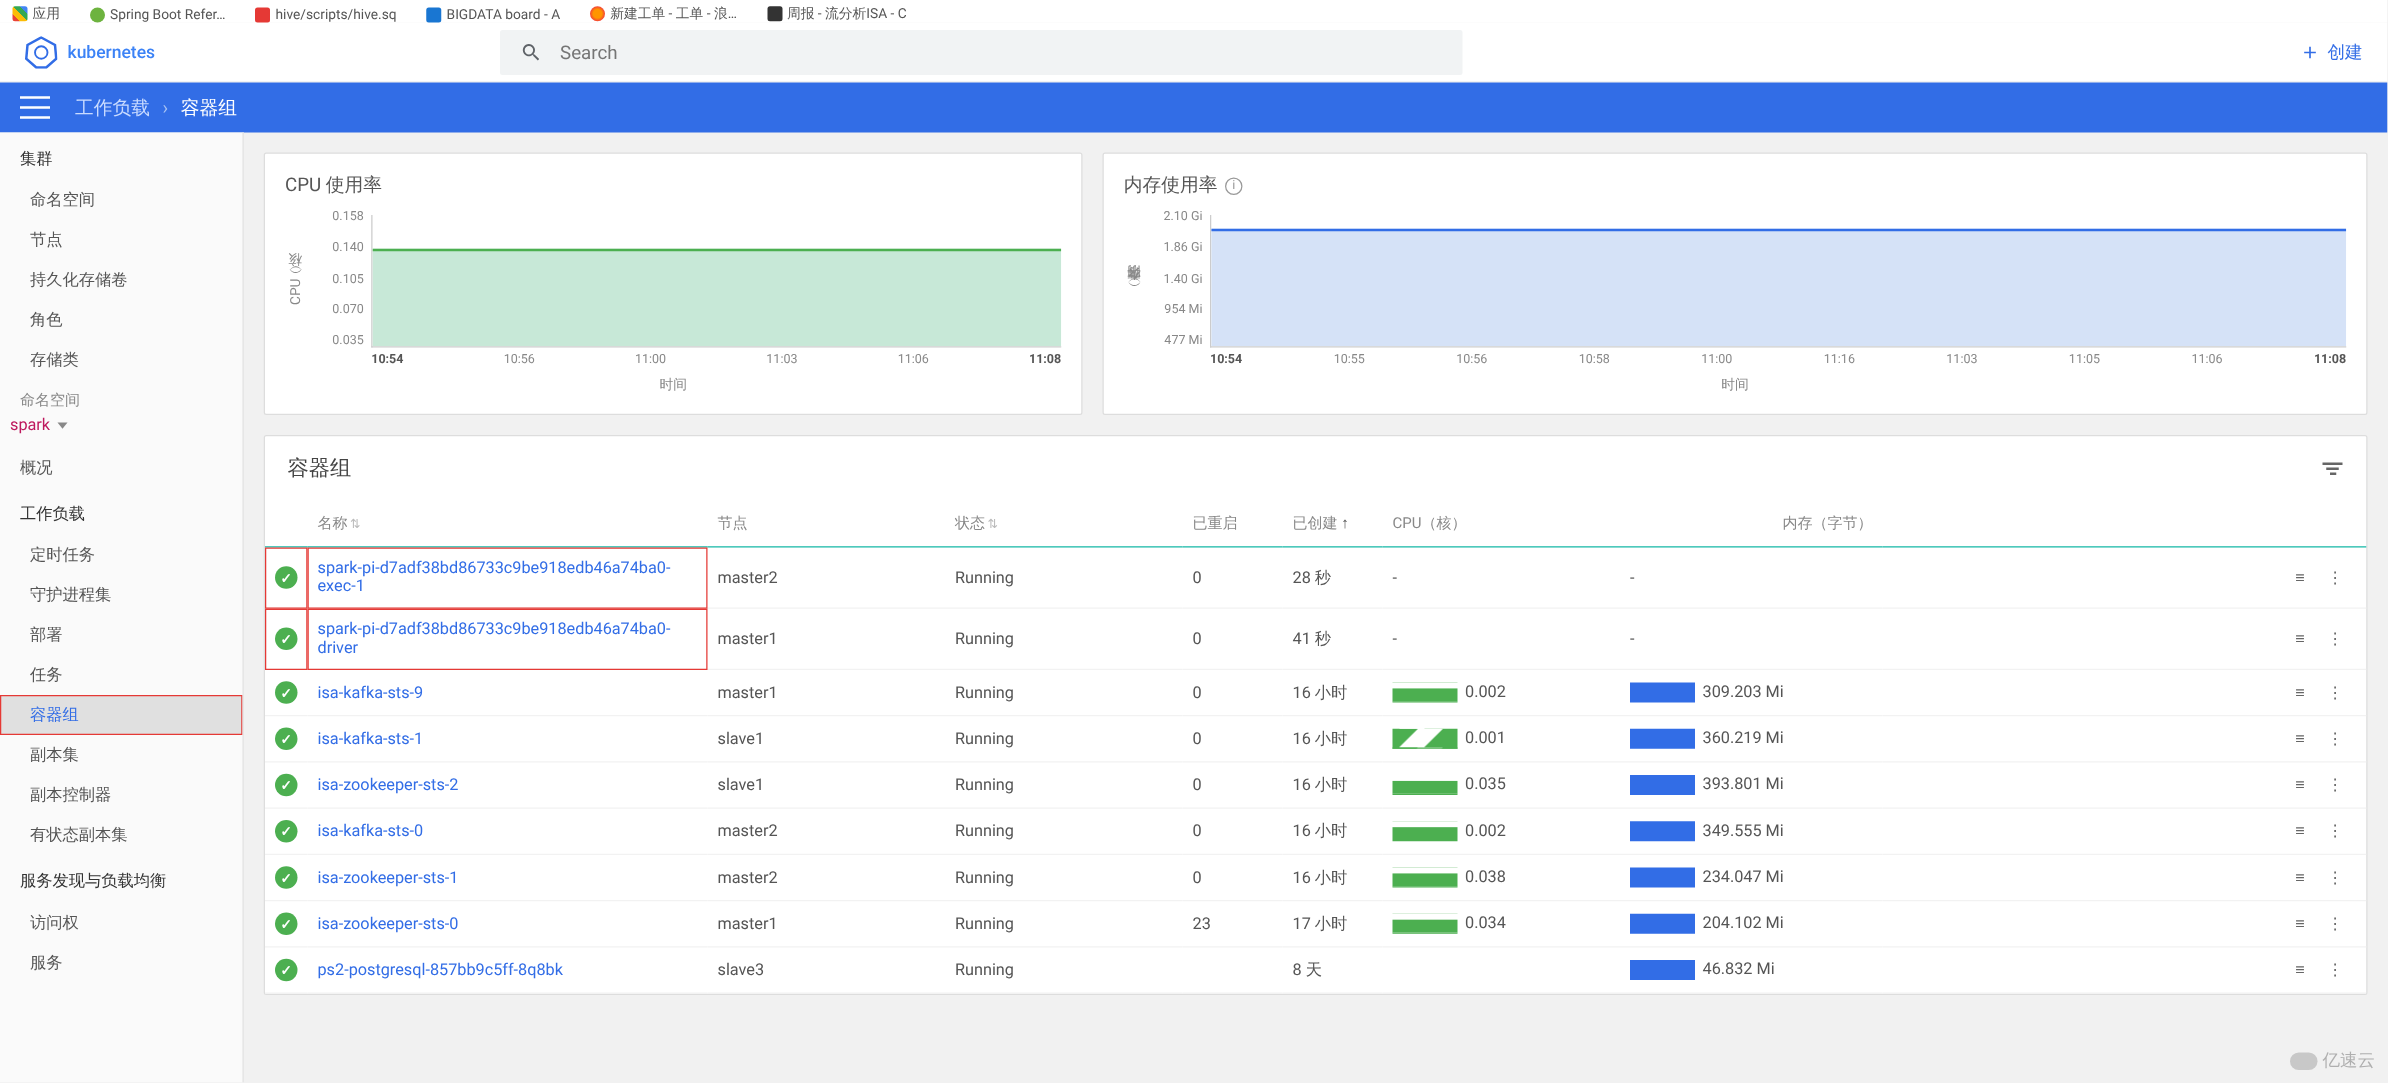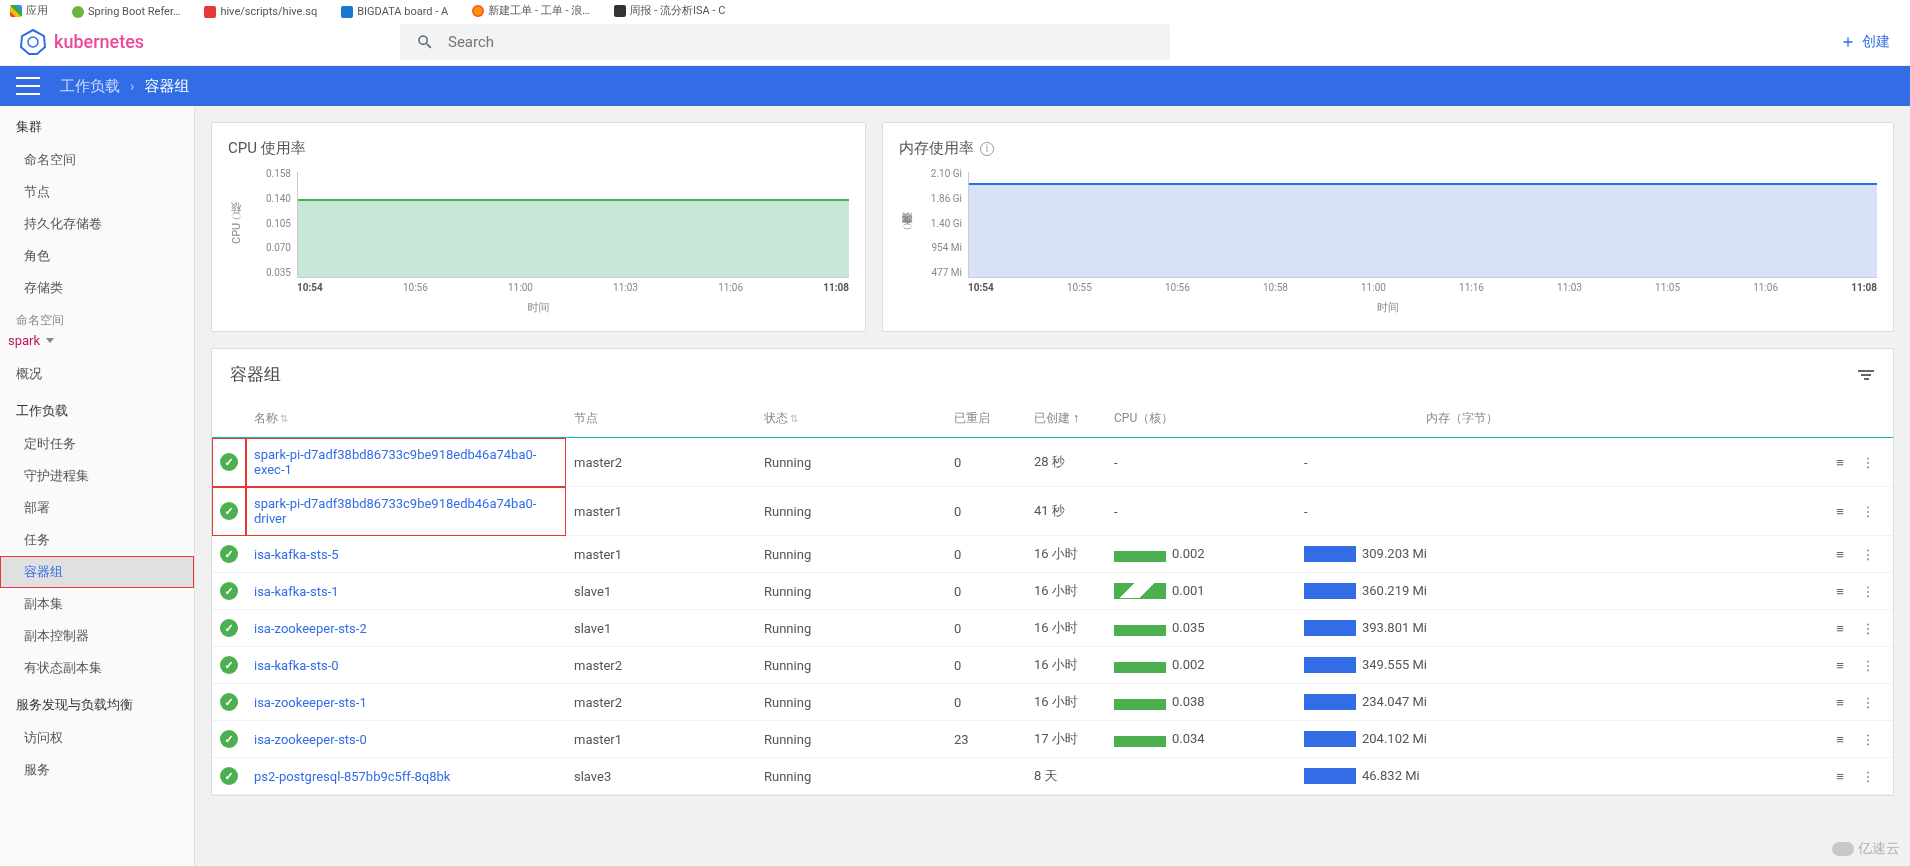--- a/index.html
+++ b/index.html
@@ -14,21 +14,21 @@
 .tab-ico.red { background: #e53935; }
 .tab-ico.ab { background: #1976d2; }
 .tab-ico.fire { background: radial-gradient(circle,#ff9500 40%,#f44336 70%); border-radius:50%; }
 .tab-ico.tool { background: #333; }
 
 
 .header { height: 48px; background: #fff; display: flex; align-items: center; padding: 0 20px; border-bottom: 1px solid #eee; }
 .logo-wrap { display: flex; align-items: center; gap: 8px; width: 380px; }
 .logo-hex { width: 26px; height: 26px; position: relative; }
 .logo-hex svg { width: 26px; height: 26px; }
-.logo-text { color: #ec4899; font-size: 18px; font-weight: 500; }
+.logo-text { color: #3b82f6; font-size: 14px; font-weight: 500; }
 .search-box { flex: 0 0 770px; height: 36px; background: #f1f3f4; border-radius: 2px; display: flex; align-items: center; padding: 0 16px; color: #5f6368; }
 .search-box input { border: none; background: transparent; outline: none; font-size: 15px; margin-left: 14px; flex: 1; color: #5f6368; }
 .create-btn { margin-left: auto; color: #326de6; font-size: 14px; display: flex; align-items: center; gap: 6px; cursor: pointer; }
 
 
 .blue-bar { height: 40px; background: #326de6; display: flex; align-items: center; padding: 0 16px; color: #fff; font-size: 15px; }
 .hamburger { width: 24px; height: 18px; display: flex; flex-direction: column; justify-content: space-between; margin-right: 20px; cursor: pointer; }
 .hamburger div { height: 2px; background: #fff; }
 .crumb-sep { margin: 0 10px; color: #a9c4f3; }
 .crumb-active { color: #fff; }
@@ -300,21 +300,21 @@
               <td>master1</td>
               <td>Running</td>
               <td>0</td>
               <td>41 秒</td>
               <td>-</td>
               <td>-</td>
               <td class="action-cell"><span class="logs-ico">≡</span><span class="dots-ico">⋮</span></td>
             </tr>
             <tr>
               <td class="col-status-ico"><span class="ok-badge">✓</span></td>
-              <td class="col-name"><a href="#" class="name-link">isa-kafka-sts-5</a></td>
+              <td class="col-name"><a href="#" class="name-link">isa-kafka-sts-9</a></td>
               <td>master1</td>
               <td>Running</td>
               <td>0</td>
               <td>16 小时</td>
               <td><span class="spark spark-g"></span>0.002</td>
               <td><span class="spark spark-b"></span>309.203 Mi</td>
               <td class="action-cell"><span class="logs-ico">≡</span><span class="dots-ico">⋮</span></td>
             </tr>
             <tr>
               <td class="col-status-ico"><span class="ok-badge">✓</span></td>

